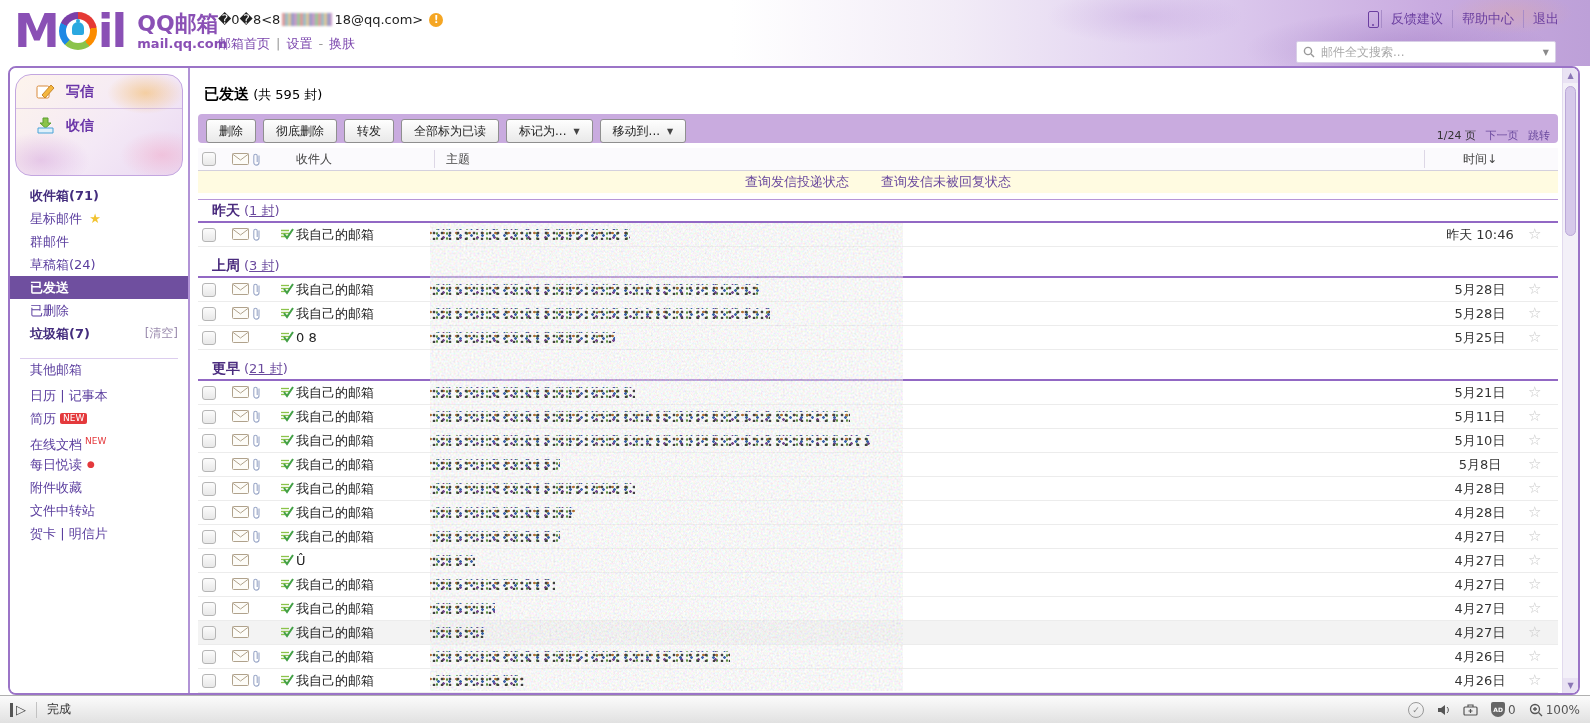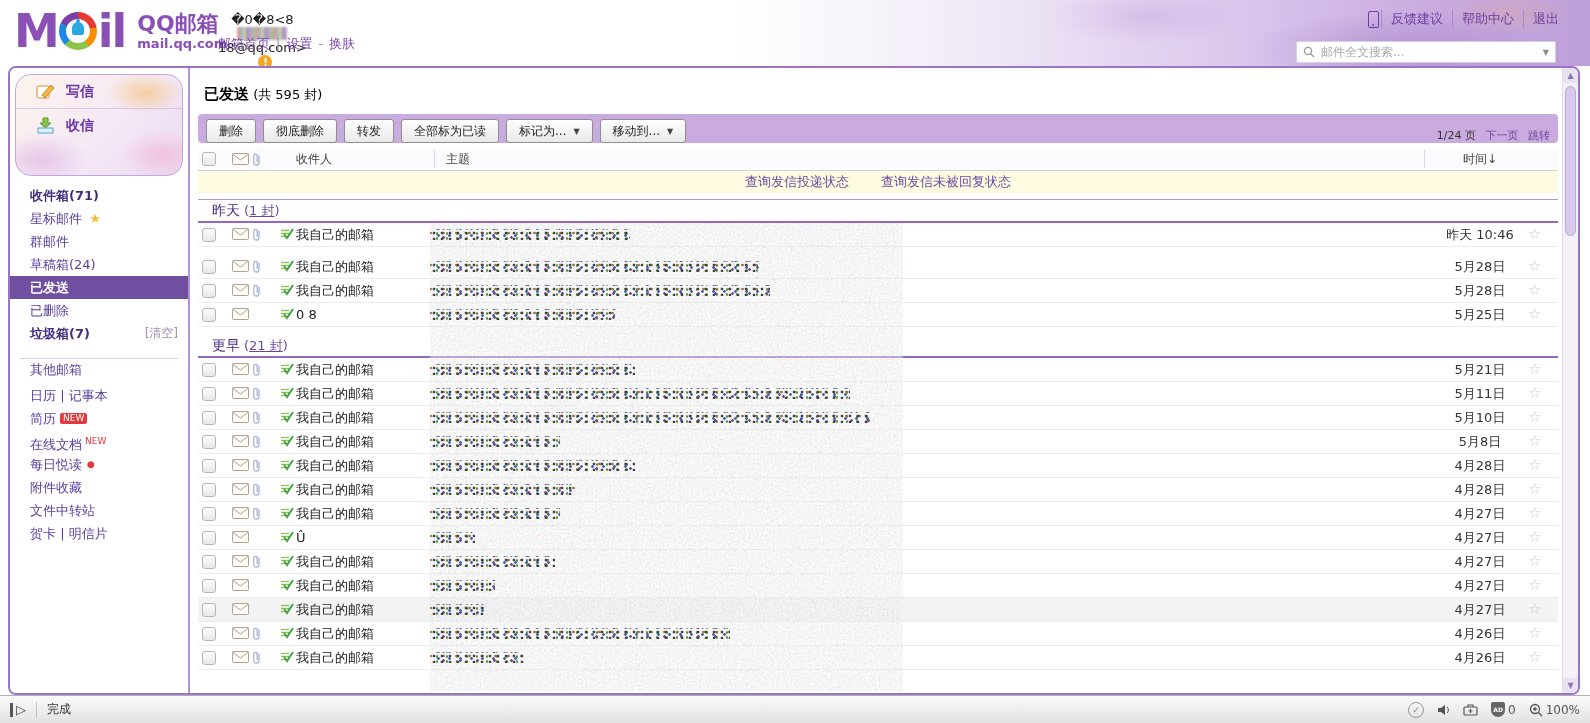--- a/index.html
+++ b/index.html
@@ -17,21 +17,21 @@
   .logo-m,.logo-il{font-size:46px;font-weight:bold;color:#8a50b5;line-height:46px;letter-spacing:-2px;}
   .logo-o{width:38px;height:38px;border-radius:50%;margin:0 1px;position:relative;
     background:conic-gradient(#e53935 0 22%,#fb8c00 22% 40%,#8bc34a 40% 62%,#1e88e5 62% 82%,#7b3fa8 82% 100%);}
   .logo-o::before{content:"";position:absolute;left:7px;top:7px;width:24px;height:24px;border-radius:50%;background:#fff;}
   .logo-bell{position:absolute;left:13px;top:10px;width:12px;height:13px;background:#2ba8e0;
     border-radius:6px 6px 2px 2px;z-index:2;}
   .logo-bell::after{content:"";position:absolute;left:4px;top:-3px;width:4px;height:4px;border-radius:50%;background:#2ba8e0;}
   .logo-qq{margin-left:12px;color:#8a50b5;}
   .logo-qq .n1{font-size:22px;font-weight:bold;line-height:24px;}
   .logo-qq .n2{font-size:13px;font-weight:bold;line-height:15px;}
-  .account{position:absolute;left:218px;top:12px;font-size:13px;color:#222;display:flex;align-items:center;flex-direction:column;}
+  .account{position:absolute;left:218px;top:12px;font-size:13px;color:#222;display:flex;align-items:center;}
   .mosaic{display:inline-block;width:50px;height:13px;margin:0 2px;vertical-align:-2px;opacity:.65;filter:blur(1px);
     background:repeating-linear-gradient(90deg,#c66 0 3px,#69a 3px 6px,#ca6 6px 9px,#66a 9px 12px,#a6a 12px 15px,#6a6 15px 18px);}
   .warn{display:inline-flex;align-items:center;justify-content:center;width:14px;height:14px;margin-left:6px;
     border-radius:50%;background:#f5a623;color:#fff;font-size:10px;font-weight:bold;}
   .navline{position:absolute;left:218px;top:35px;font-size:13px;color:#7b46ad;}
   .navline a{color:#7b46ad;text-decoration:none;}
   .navline .sep{color:#999;margin:0 6px;}
   .toplinks{position:absolute;right:22px;top:10px;display:flex;align-items:center;font-size:13px;color:#6b3fa0;}
   .toplinks a{color:#6b3fa0;text-decoration:none;padding:0 9px;border-left:1px solid #a88cc8;}
   .toplinks a:first-of-type{border-left:1px solid #a88cc8;}
@@ -88,21 +88,21 @@
     border-bottom:1px solid #d4d0dd;font-size:12px;color:#444;}
   .lh-cell{position:absolute;top:0;line-height:22px;}
   .vline{position:absolute;top:2px;bottom:2px;width:1px;background:#ddd7e6;}
   .notice{position:absolute;left:8px;top:103px;right:4px;height:22px;line-height:22px;background:#fffbe1;
     text-align:center;font-size:13px;}
   .notice a{color:#6b4a9e;text-decoration:none;margin:0 14px;}
   .list{position:absolute;left:8px;top:131px;right:4px;bottom:0;overflow:hidden;}
   .sec{margin-top:8px;}
   .sec:first-child{margin-top:0;border-top:1px solid #b795d8;}
   .sec-head{height:21px;line-height:21px;padding-left:14px;border-bottom:2px solid #9268c4;font-size:14px;}
-  .sec-title{font-weight:normal;color:#4a2b7e;}
+  .sec-title{font-weight:bold;color:#4a2b7e;}
   .sec-count{color:#6b4a9e;font-size:13px;margin-left:4px;}
   .sec-count a{color:#6b4a9e;text-decoration:underline;}
   .row{height:23px;border-bottom:1px solid #ececec;position:relative;cursor:pointer;}
   .row.hl{background:#f3f3f3;}
   .cb{position:absolute;left:4px;top:5px;width:12px;height:12px;border:1px solid #b5b5b5;border-radius:3px;
     background:linear-gradient(#fcfcfc,#e8e8e8);cursor:pointer;}
   .env{position:absolute;left:34px;top:5px;}
   .clip{position:absolute;left:54px;top:4px;}
   .rcpt-ic{position:absolute;left:82px;top:5px;}
   .rcpt{position:absolute;left:98px;top:0;line-height:23px;font-size:13px;color:#222;white-space:nowrap;}
@@ -297,20 +297,21 @@
                   </g>
                   <path d="M4 6 l3 4 6 -9" stroke="#43a047" stroke-width="2" fill="none"></path>
                 </svg></span>
               <span class="rcpt">我自己的邮箱</span>
               <span class="speck" style="width:200px"></span>
               <span class="time">昨天 10:46</span>
               <span class="fav">☆</span>
             </div>
           </div>
           <div class="sec">
+            <div class="sec-head"><span class="sec-title">上周</span><span class="sec-count">(<a>3 封</a>)</span></div>
             <div class="row">
               <span class="cb"></span>
               <span class="env"><svg width="17" height="12" viewBox="0 0 17 12">
                   <rect x="0.5" y="0.5" width="16" height="11" rx="1" fill="#fdfcf8" stroke="#b0a28c"></rect>
                   <path d="M0.5 1 L8.5 7 L16.5 1" fill="none" stroke="#b0a28c"></path>
                 </svg></span>
               <span class="clip"><svg width="9" height="15" viewBox="0 0 9 15">
                   <path d="M7 3.5 v7 a2.6 2.6 0 0 1 -5.2 0 V4 a1.7 1.7 0 0 1 3.4 0 v6" fill="none" stroke="#9aa7c7" stroke-width="1.1"></path>
                 </svg></span>
               <span class="rcpt-ic"><svg width="14" height="12" viewBox="0 0 14 12">

